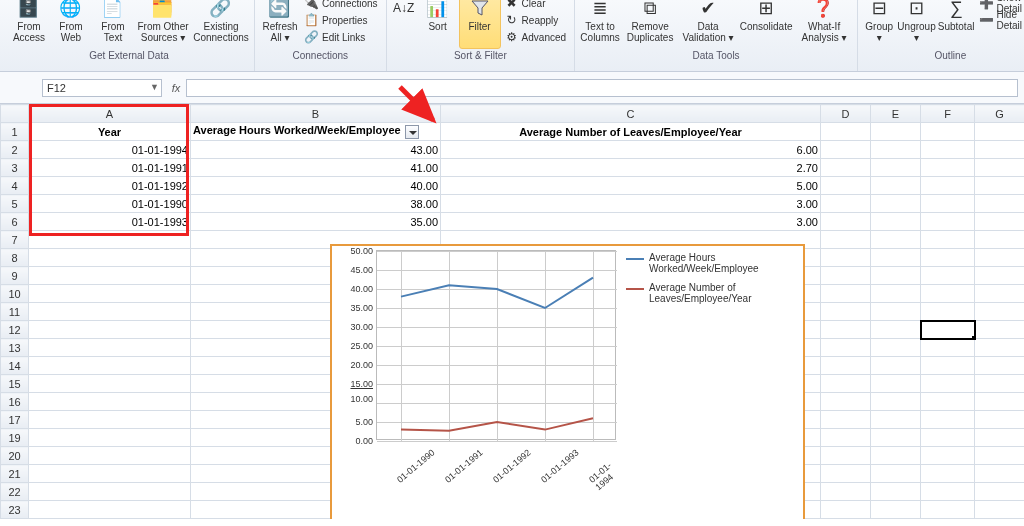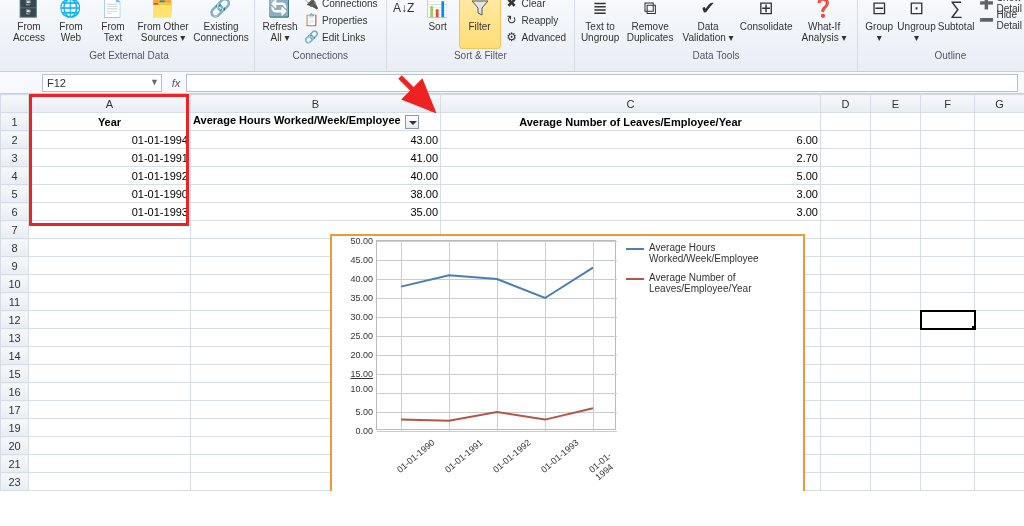--- a/index.html
+++ b/index.html
@@ -65,21 +65,21 @@
   .sm-items {
     display:flex; flex-direction:column; gap:1px; padding-top:2px;
     font-size:10px; color:#333;
   }
   .sm-items div { display:flex; align-items:center; gap:3px; height:16px; padding:0 3px; border:1px solid transparent; border-radius:2px; cursor:default;}
   .sm-ico { width:14px; height:14px; display:inline-flex; align-items:center; justify-content:center; font-size:12px;}
   .sort-pair { display:flex; gap:2px; }
   
   .fxbar {
     display:flex; align-items:center;
-    height:22px; border-bottom:1px solid #c6cedb;
+    height:32px; border-bottom:1px solid #c6cedb;
     background:#f7f9fc;
   }
   .namebox {
     width:120px; height:18px; margin:0 4px 0 42px;
     background:#fff; border:1px solid #b6c0cf;
     font-size:11px; display:flex; align-items:center; padding:0 4px;
     position:relative;
   }
   .namebox .dd { position:absolute; right:2px; top:2px; font-size:9px; color:#666; }
   .fxlabel { font-style: italic; font-family: Liberation Sans, sans-serif; color:#555; width:20px; text-align:center; }
@@ -259,21 +259,21 @@
           </div>
       </div>
     </div>
     <div class="glabel">Sort &amp; Filter</div>
   </div>
 
   <div class="rgroup">
     <div class="items">
       <div class="rbtn">
           <span class="ico">≣</span>
-          <span class="lbl">Text to Ungroup</span>
+          <span class="lbl">Text to Columns</span>
         </div>
       <div class="rbtn wide">
           <span class="ico">⧉</span>
           <span class="lbl">Remove Duplicates</span>
         </div>
       <div class="rbtn wide">
           <span class="ico">✔</span>
           <span class="lbl">Data Validation ▾</span>
         </div>
       <div class="rbtn wide">
@@ -535,20 +535,30 @@
           <td></td>
           <td></td>
           <td></td>
           <td></td>
           <td></td>
           <td></td>
           <td></td>
         </tr>
   <tr>
           <th>21</th>
+          <td></td>
+          <td></td>
+          <td></td>
+          <td></td>
+          <td></td>
+          <td></td>
+          <td></td>
+        </tr>
+  <tr>
+          <th>22</th>
           <td></td>
           <td></td>
           <td></td>
           <td></td>
           <td></td>
           <td></td>
           <td></td>
         </tr>
   <tr>
           <th>23</th>

